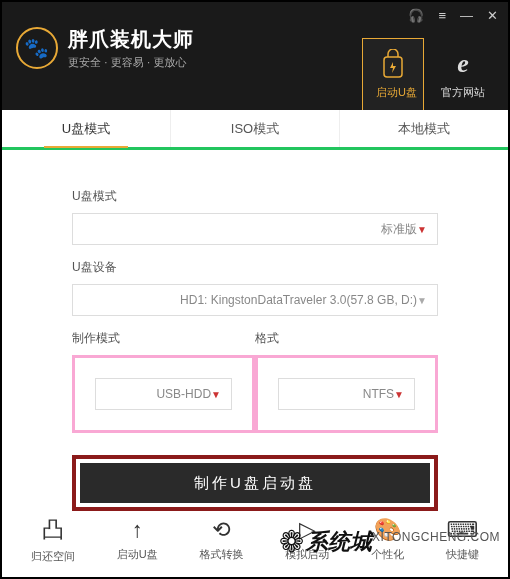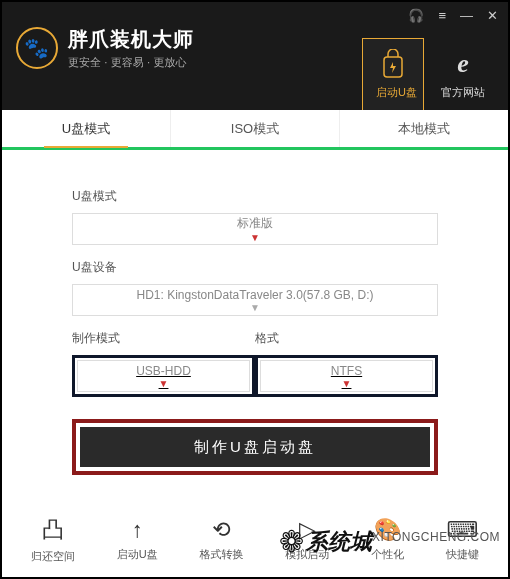--- a/index.html
+++ b/index.html
@@ -27,27 +27,27 @@
 
 .tabs { display: flex; height: 40px; border-bottom: 3px solid #22c55e; }
 .tab { flex: 1; display: flex; align-items: center; justify-content: center; font-size: 13px; color: #555; cursor: pointer; position: relative; }
 .tab.active { color: #333; }
 .tab.active::after { content: ""; position: absolute; bottom: -1px; left: 25%; right: 25%; height: 2px; background: #e8a936; }
 .tab:not(:last-child) { border-right: 1px solid #eee; }
 
 
 .form { padding: 24px 70px 10px; }
 .field-label { font-size: 12px; color: #555; margin-bottom: 8px; margin-top: 14px; }
-.select { height: 32px; border: 1px solid #ddd; display: flex; align-items: center; justify-content: center; padding: 0 10px; font-size: 12px; color: #888; cursor: pointer; background: #fff; flex-direction: column; }
+.select { height: 32px; border: 1px solid #ddd; display: flex; align-items: center; justify-content: flex-end; padding: 0 10px; font-size: 12px; color: #888; cursor: pointer; background: #fff; }
 .select-full { width: 100%; }
 .caret { color: #aaa; font-size: 10px; }
 .caret-red { color: #c33; }
 .row2 { display: flex; }
 .col { flex: 1; }
-.hl { border: 3px solid #0f172a; padding: 2px; text-decoration: underline; }
+.hl { border: 3px solid #f9a8d4; padding: 20px; }
 .main-btn-wrap { margin-top: 22px; border: 4px solid #8b1a1a; padding: 4px; }
 .main-btn { height: 40px; background: #2a2a2a; color: #fff; display: flex; align-items: center; justify-content: center; font-size: 15px; letter-spacing: 3px; cursor: pointer; }
 
 
 .bottom { position: absolute; bottom: 2px; left: 2px; right: 2px; height: 76px; display: flex; align-items: center; justify-content: space-around; padding: 0 8px; }
 .b-item { display: flex; flex-direction: column; align-items: center; gap: 4px; cursor: pointer; }
 .b-icon { font-size: 22px; color: #333; }
 .b-label { font-size: 11px; color: #555; }
 .watermark { position: absolute; right: 8px; bottom: 18px; display: flex; align-items: center; gap: 2px; }
 .wm-ico { font-size: 30px; color: #111; }

